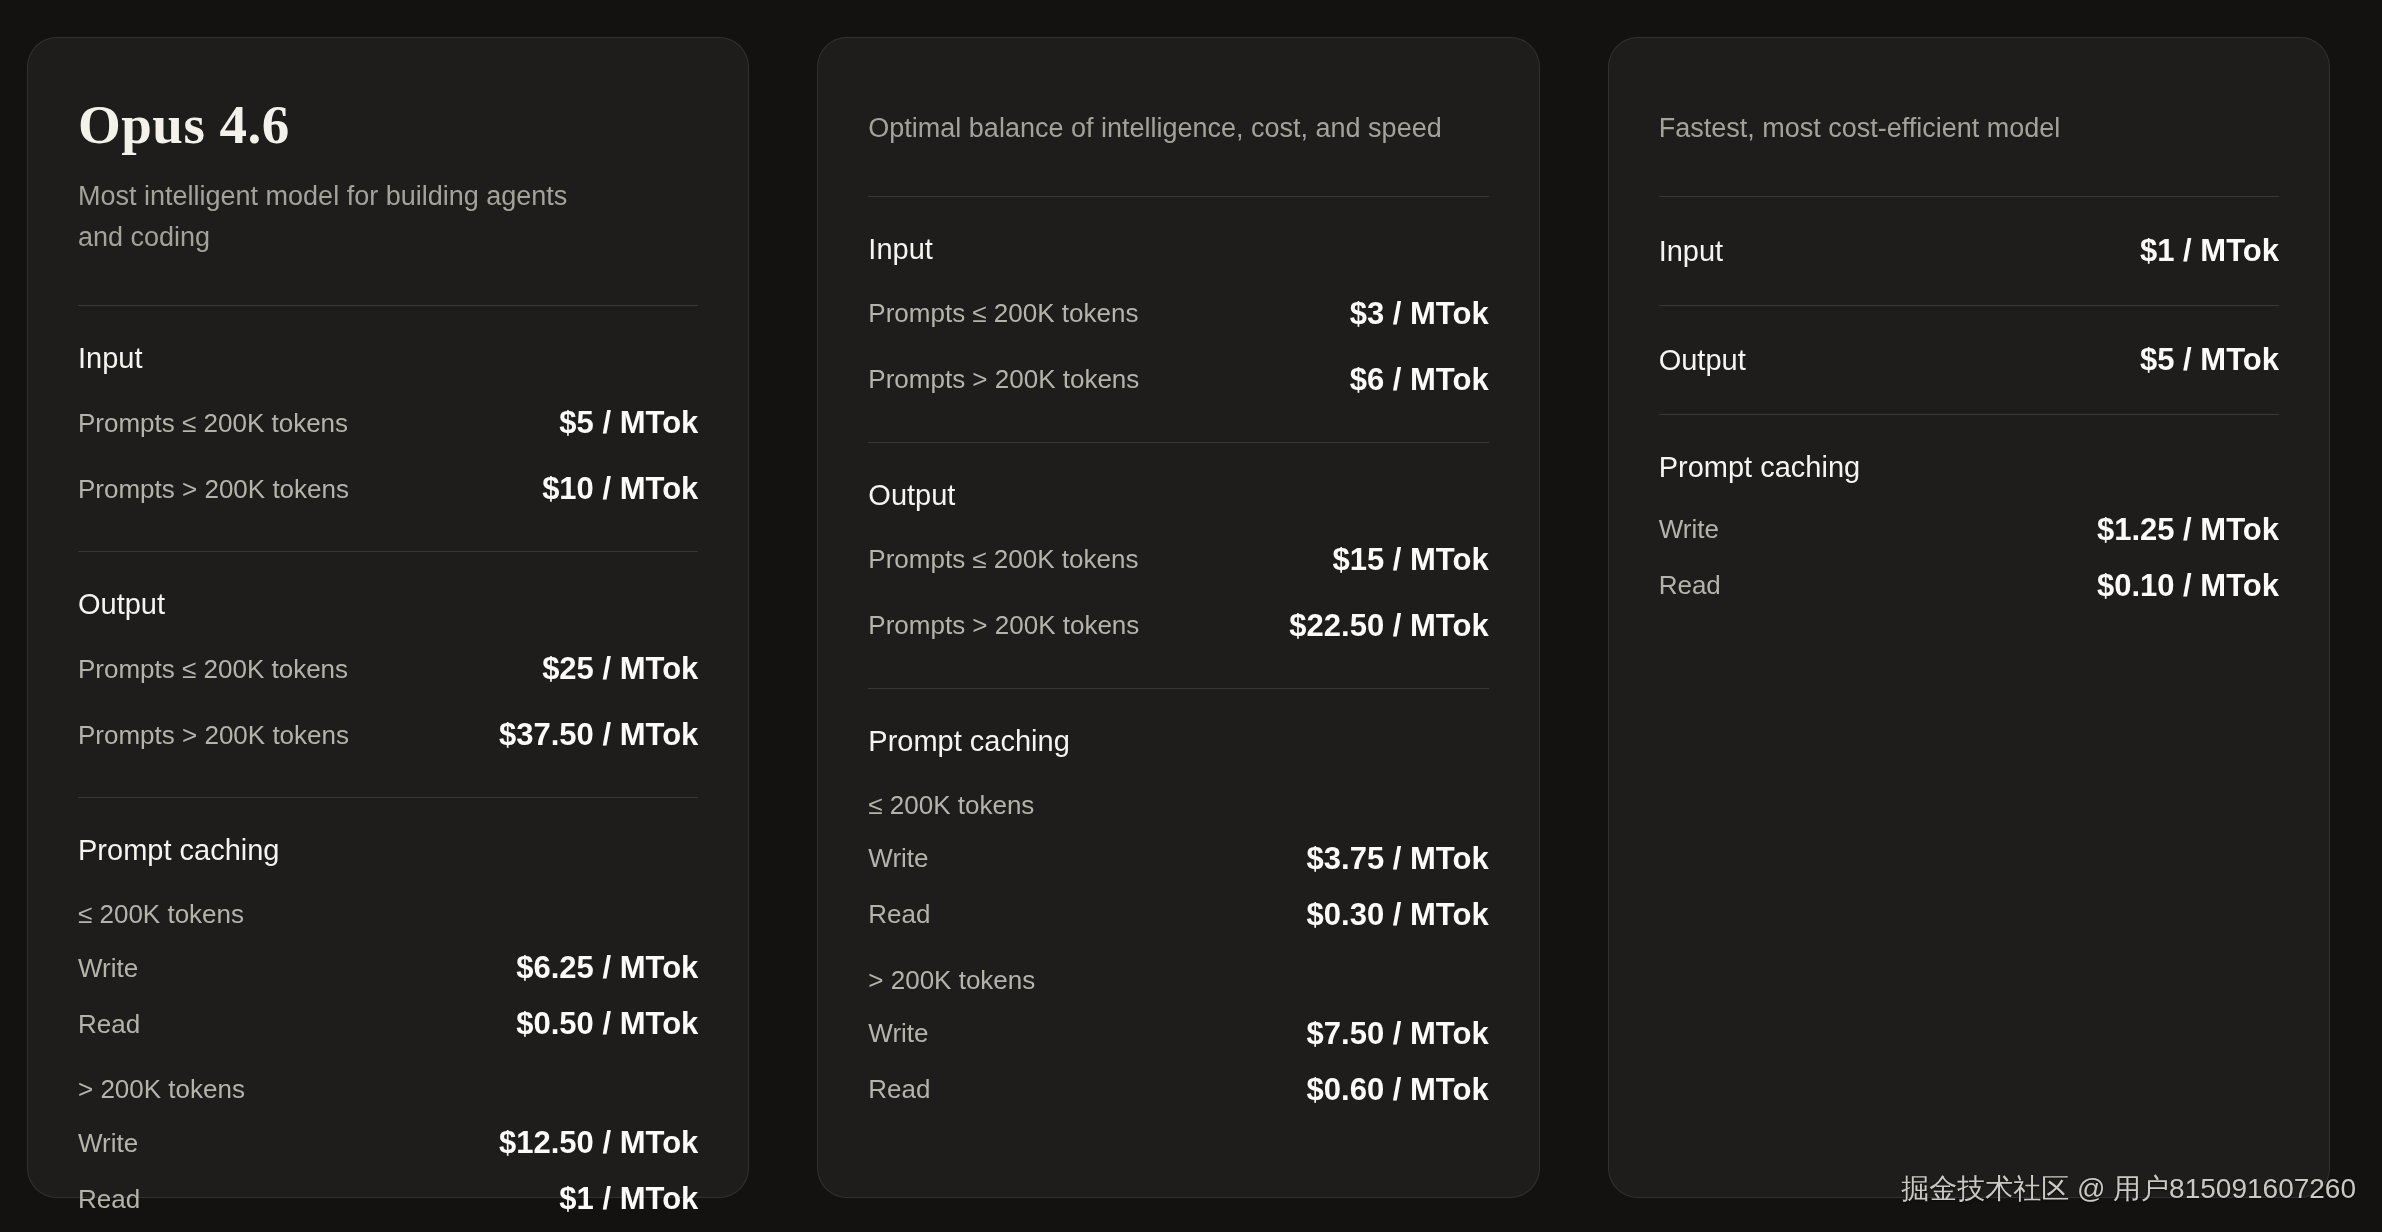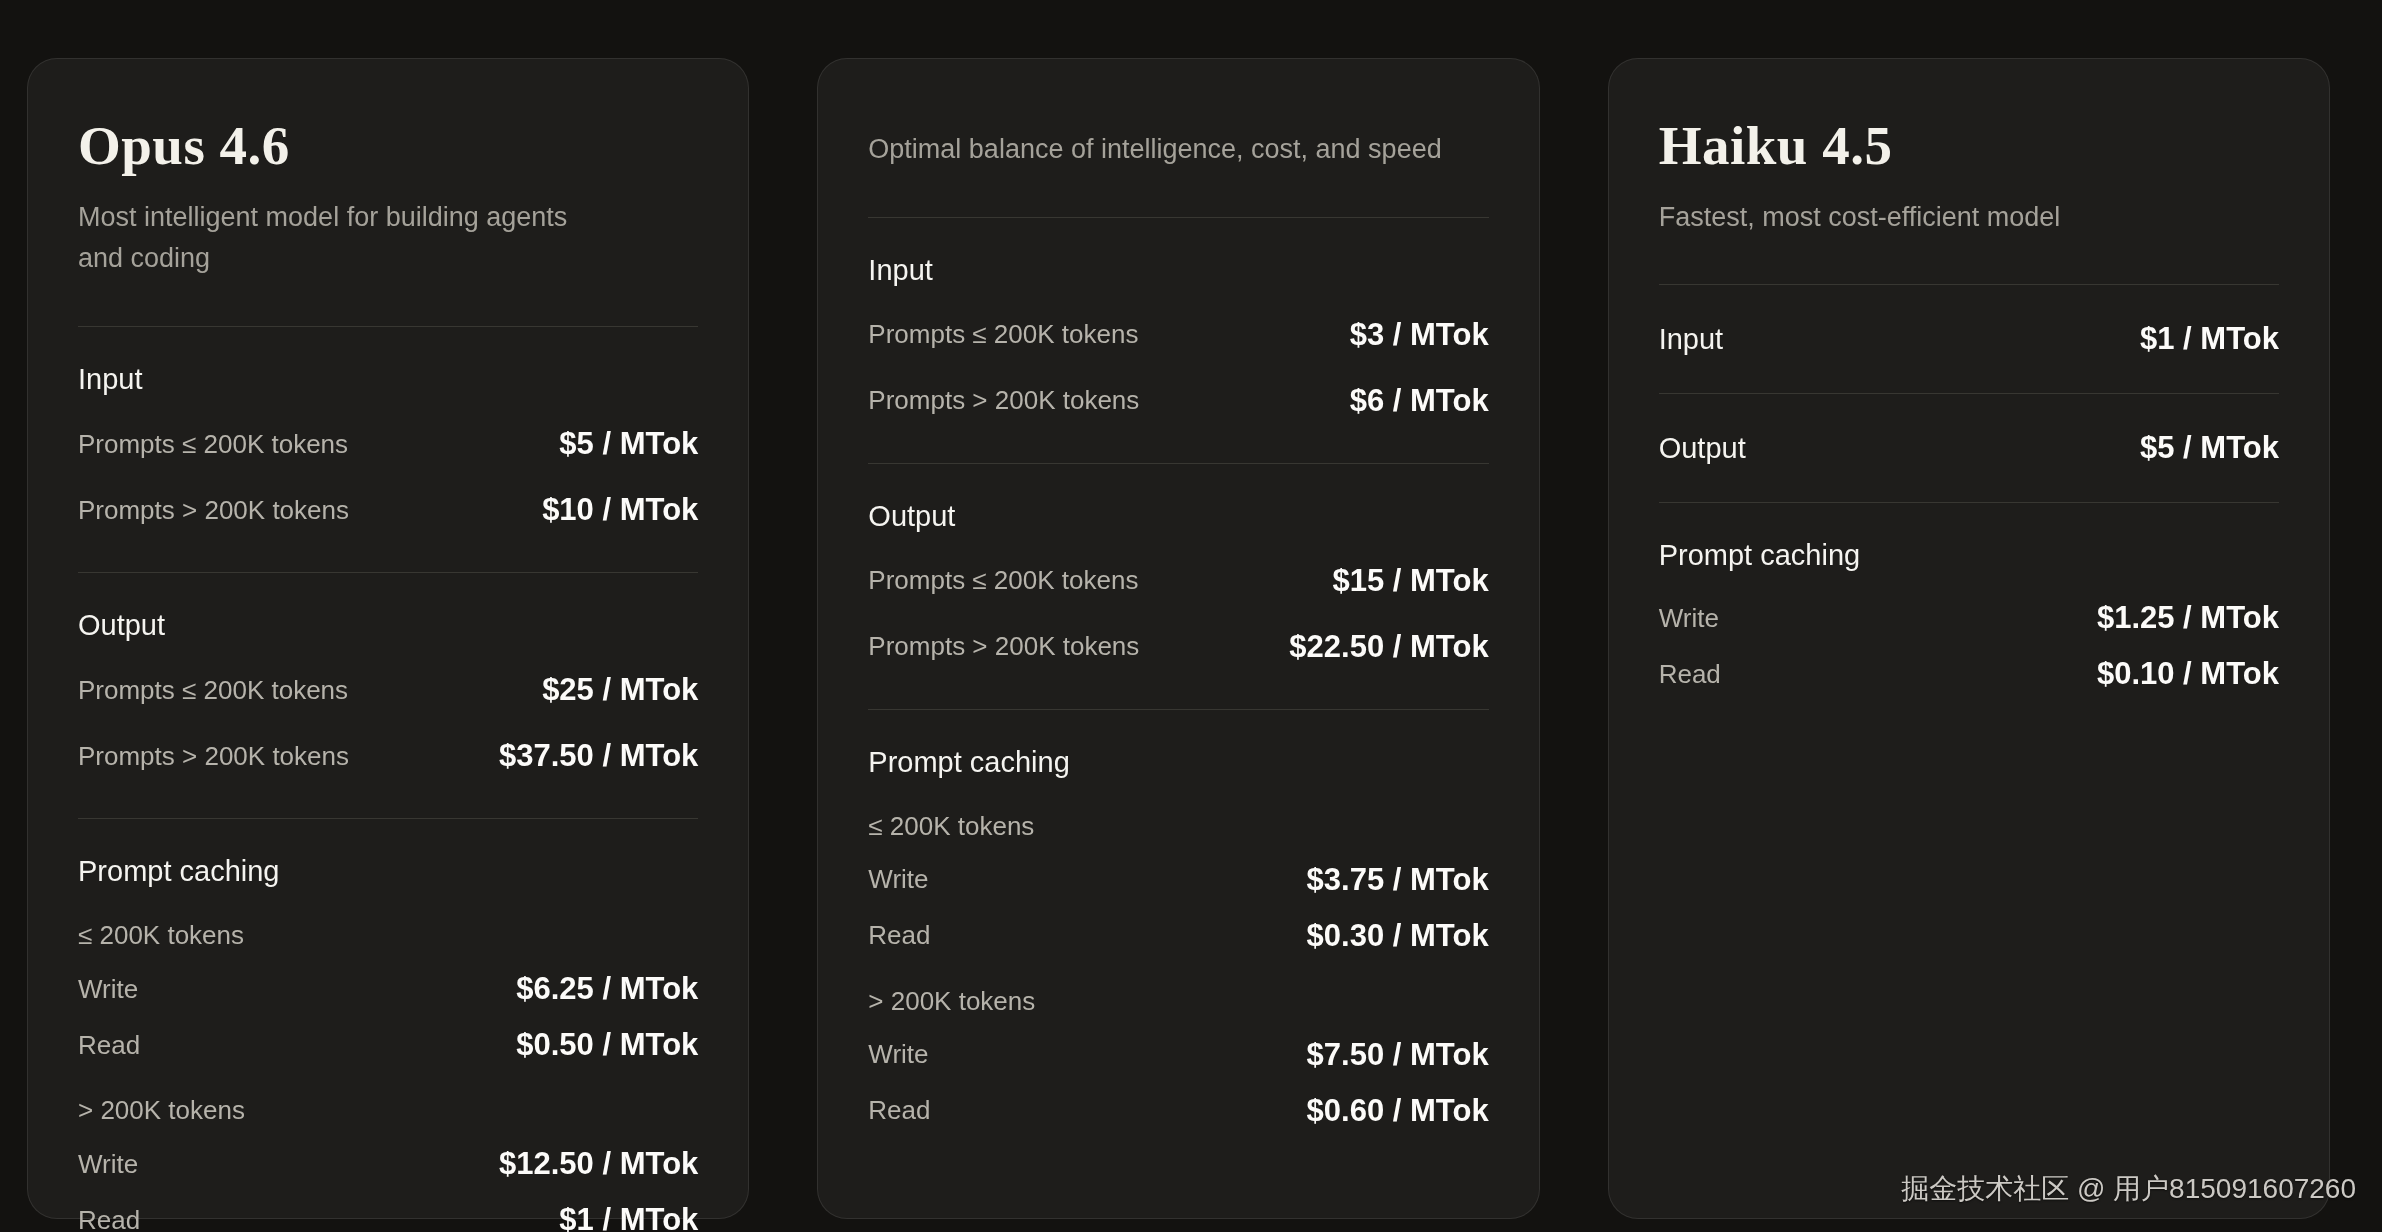--- a/index.html
+++ b/index.html
@@ -7,21 +7,21 @@
   body {
     width: 2382px; height: 1232px;
     background: #131210;
     font-family: "Liberation Sans", sans-serif;
     position: relative;
     overflow: hidden;
   }
   .page {
     display: flex;
     gap: 68px;
-    padding: 58px 52px 0 27px;
+    padding: 37px 52px 0 27px;
     height: 100%;
   }
   .card {
     flex: 1;
     height: 1161px;
     background: #1e1d1b;
     border: 1px solid rgba(255,255,255,0.09);
     border-radius: 30px;
     padding: 50px 50px 0 50px;
   }
@@ -203,21 +203,20 @@
         <span class="row-price">$7.50 / MTok</span>
       </div>
       <div class="row cache-row">
         <span class="row-label">Read</span>
         <span class="row-price">$0.60 / MTok</span>
       </div>
     </div>
   </div>
 
   <div class="card card-haiku">
-    <h1 class="model-title">Haiku 4.5</h1>
     <p class="model-desc">Fastest, most cost-efficient model</p>
     <div class="divider desc-divider"></div>
 
     <div class="simple-row">
       <span class="simple-label">Input</span>
       <span class="row-price">$1 / MTok</span>
     </div>
     <div class="divider simple-divider"></div>
 
     <div class="simple-row">

